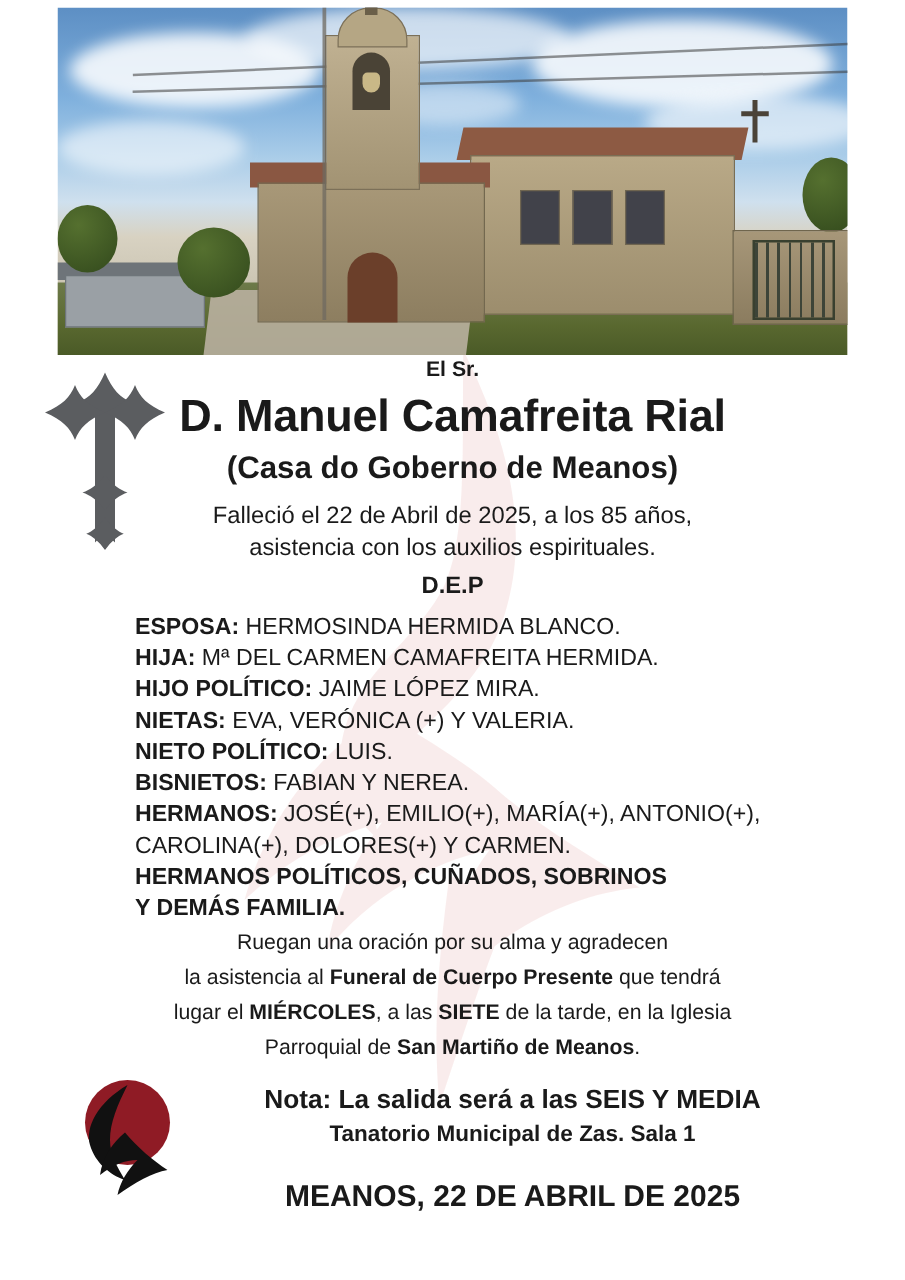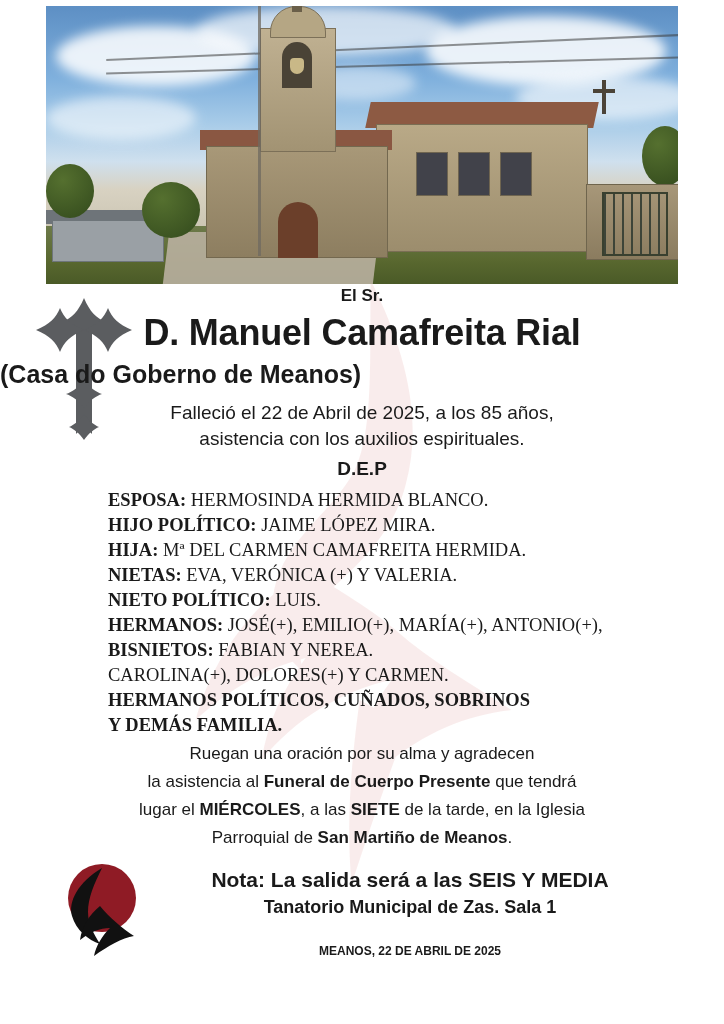--- a/index.html
+++ b/index.html
@@ -250,20 +250,21 @@
     font-weight: bold;
     text-align: center;
     letter-spacing: -0.2px;
   }
   .house {
     position: absolute;
     left: 0; right: 0;
     top: 360px;
     font-size: 25px;
     font-weight: bold;
+    text-align: center;
   }
   .died {
     position: absolute;
     left: 0; right: 0;
     top: 400px;
     font-size: 19px;
     text-align: center;
     line-height: 26px;
   }
   .dep {
@@ -277,21 +278,21 @@
 
   .family {
     position: absolute;
     left: 108px;
     top: 488px;
     width: 520px;
     font-size: 18.5px;
     line-height: 25px;
   }
   .family .lbl { font-weight: bold; }
-  .family .line { white-space: nowrap; font-family: Liberation Serif, serif; }
+  .family .line { white-space: nowrap; }
   .family .line.bold-all { font-weight: bold; }
 
   .prayer {
     position: absolute;
     left: 60px;
     top: 740px;
     width: 604px;
     font-size: 17px;
     line-height: 28px;
     text-align: center;
@@ -314,21 +315,21 @@
     font-size: 18px;
     font-weight: bold;
     line-height: 26px;
   }
   .place-date {
     position: absolute;
     left: 150px;
     top: 944px;
     width: 520px;
     text-align: center;
-    font-size: 12px;
+    font-size: 24px;
     font-weight: bold;
   }
 
   .logo {
     position: absolute;
     left: 50px;
     top: 862px;
     width: 110px;
     height: 96px;
   }
@@ -411,42 +412,42 @@
     <div>asistencia con los auxilios espirituales.</div>
   </div>
   <div class="dep">D.E.P</div>
 
   <div class="family">
     <div class="line">
       <span class="lbl">ESPOSA:</span>
       <span>HERMOSINDA HERMIDA BLANCO.</span>
     </div>
     <div class="line">
+      <span class="lbl">HIJA:</span>
+      <span>Mª DEL CARMEN CAMAFREITA HERMIDA.</span>
+    </div>
+    <div class="line">
       <span class="lbl">HIJO POLÍTICO:</span>
       <span>JAIME LÓPEZ MIRA.</span>
     </div>
     <div class="line">
-      <span class="lbl">HIJA:</span>
-      <span>Mª DEL CARMEN CAMAFREITA HERMIDA.</span>
-    </div>
-    <div class="line">
       <span class="lbl">NIETAS:</span>
       <span>EVA, VERÓNICA (+) Y VALERIA.</span>
     </div>
     <div class="line">
       <span class="lbl">NIETO POLÍTICO:</span>
       <span>LUIS.</span>
     </div>
     <div class="line">
+      <span class="lbl">BISNIETOS:</span>
+      <span>FABIAN Y NEREA.</span>
+    </div>
+    <div class="line">
       <span class="lbl">HERMANOS:</span>
       <span>JOSÉ(+), EMILIO(+), MARÍA(+), ANTONIO(+),</span>
-    </div>
-    <div class="line">
-      <span class="lbl">BISNIETOS:</span>
-      <span>FABIAN Y NEREA.</span>
     </div>
     <div class="line">
       <span>CAROLINA(+), DOLORES(+) Y CARMEN.</span>
     </div>
     <div class="line bold-all">
       <span>HERMANOS POLÍTICOS, CUÑADOS, SOBRINOS</span>
     </div>
     <div class="line bold-all">
       <span>Y DEMÁS FAMILIA.</span>
     </div>

